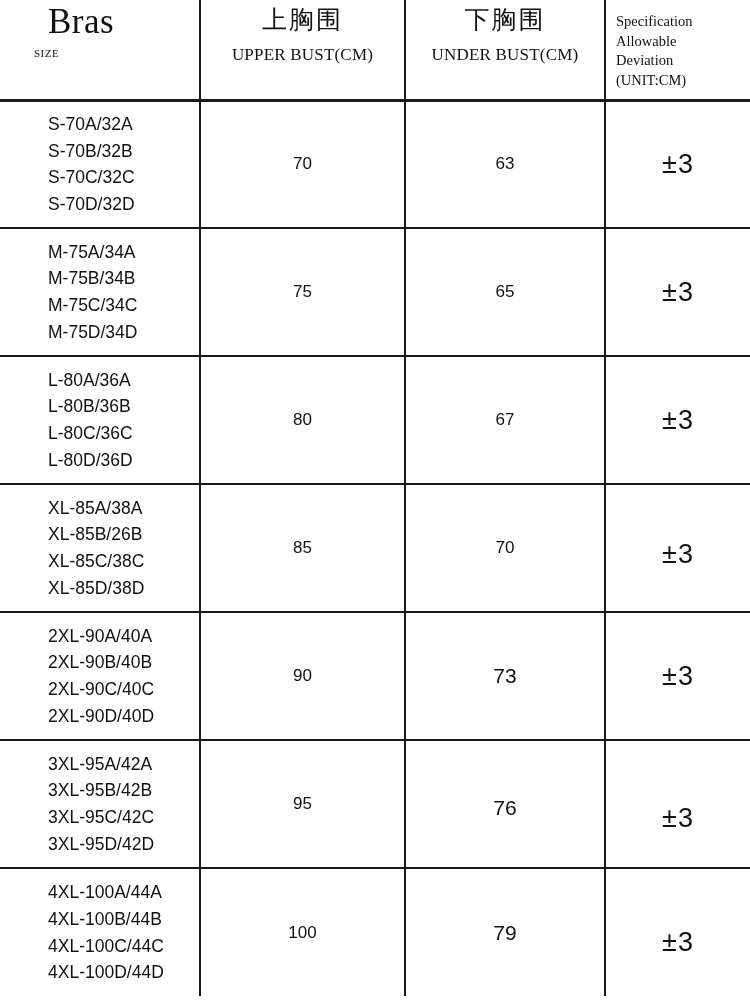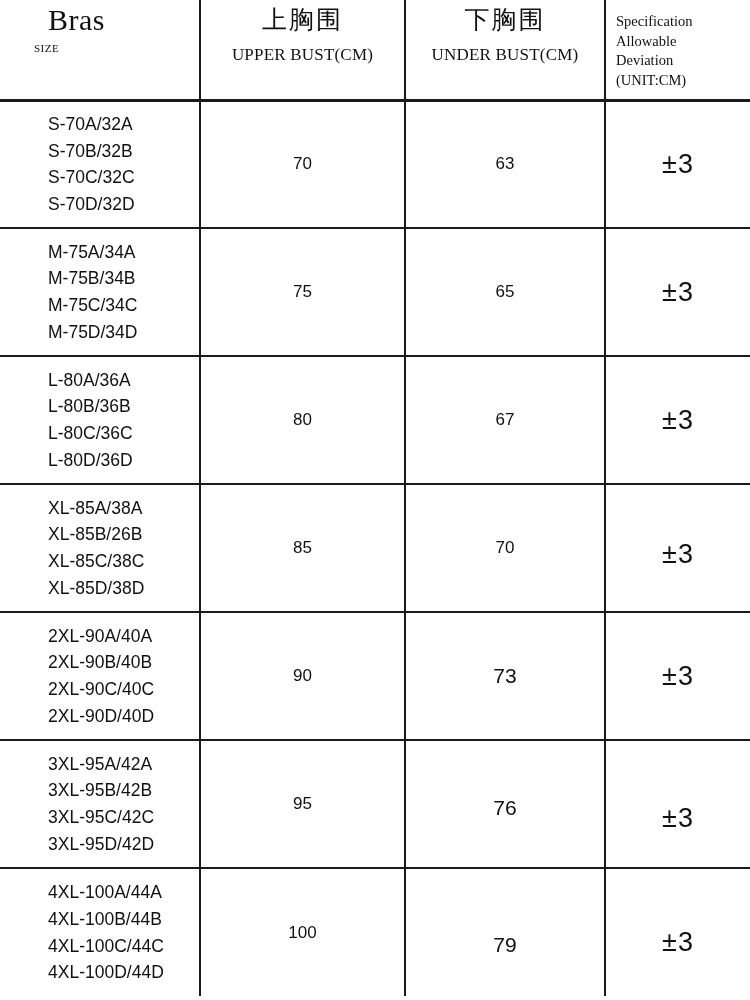--- a/index.html
+++ b/index.html
@@ -41,21 +41,21 @@
     font-weight: normal;
   }
   thead th.vline {
     border-right: 2px solid #1a1a1a;
   }
   .hd-size-wrap {
     padding: 4px 0 0 0;
     text-align: left;
   }
   .hd-title-en {
-    font-size: 30px;
+    font-size: 35px;
     line-height: 1.05;
     padding-left: 48px;
     letter-spacing: 0.5px;
   }
   .hd-title-sub {
     font-size: 11px;
     padding-left: 34px;
     padding-top: 6px;
     letter-spacing: 0.5px;
   }
@@ -115,21 +115,21 @@
     text-align: center;
     font-family: "Liberation Sans", "DejaVu Sans", sans-serif;
     font-size: 27px;
     letter-spacing: 1px;
   }
   
   .shift-d1 { position: relative; top: 6px; }
   .shift-d2 { position: relative; top: 14px; }
   .shift-d3 { position: relative; top: 10px; }
   .shift-u1 { position: relative; top: 4px; }
-  .shift-u2 { position: relative; top: 12px; }
+  .shift-u2 { position: relative; top: 0; }
 </style>
 </head>
 <body>
 
 <div class="sheet">
   <table class="size-table">
     <colgroup>
       <col class="c-size">
       <col class="c-upper">
       <col class="c-under">

